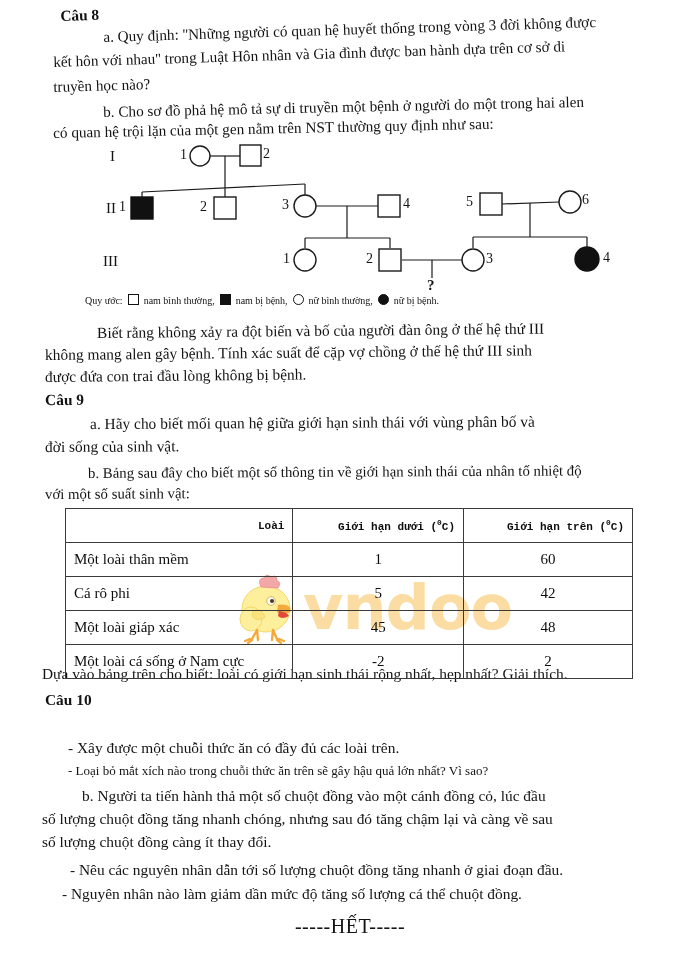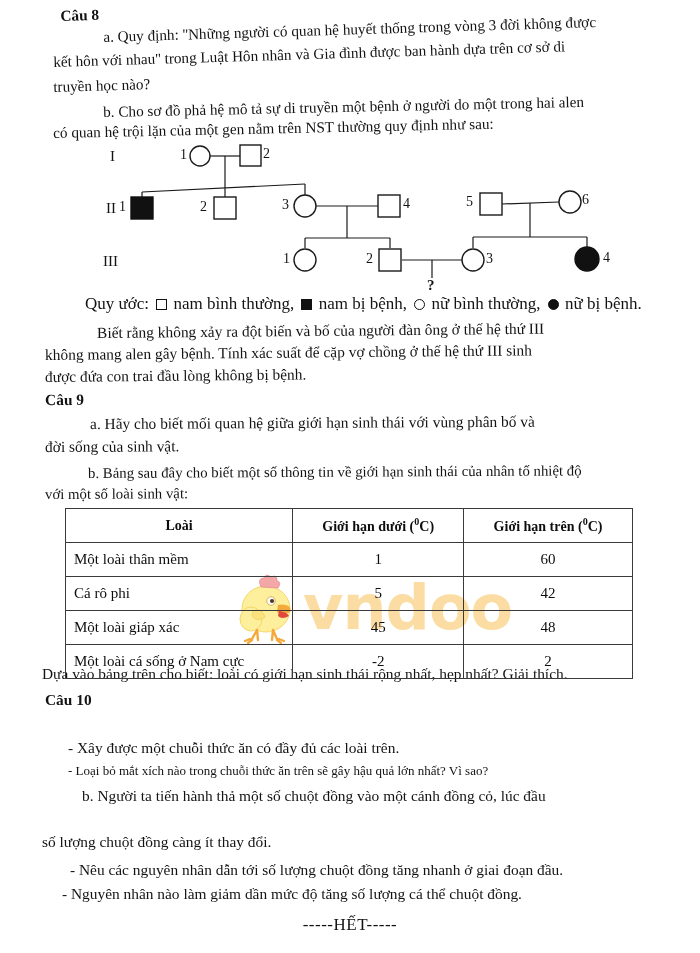--- a/index.html
+++ b/index.html
@@ -61,21 +61,21 @@
     position: absolute;
     font-size: 15px;
     font-weight: bold;
     color: #131313;
   }
 
   
   #legend {
     position: absolute;
     left: 85px; top: 294px;
-    font-size: 17px;
+    font-size: 10px;
     white-space: nowrap;
     color: #131313;
   }
   .lg-sq, .lg-ci {
     display: inline-block;
     width: 9px; height: 9px;
     border: 1.2px solid #111;
     vertical-align: -1px;
     margin: 0 2px 0 3px;
   }
@@ -90,23 +90,24 @@
     border-collapse: collapse;
     font-size: 15px;
     z-index: 3;
   }
   #eco-table td, #eco-table th {
     border: 1px solid #3a3a3a;
     padding: 5px 8px;
     height: 23px;
   }
   #eco-table thead th {
-    text-align: center;
+    text-align: right;
     font-weight: bold;
-    font-size: 14px;
+    font-size: 11px;
+    font-family: Liberation Mono, monospace;
   }
   #eco-table tbody td.species {
     text-align: left;
     font-weight: normal;
   }
   #eco-table tbody td.num {
     text-align: center;
   }
   .col-species { width: 232px; }
   .col-lower   { width: 169px; }
@@ -132,21 +133,21 @@
     letter-spacing: -1px;
     line-height: 1;
   }
 
   
   #het {
     position: absolute;
     left: 0; top: 915px;
     width: 700px;
     text-align: center;
-    font-size: 17px;
+    font-size: 20px;
     letter-spacing: 0.5px;
     color: #131313;
   }
 </style>
 </head>
 <body>
 
 <div class="page">
 
   <div class="txt bold skew1" style="left:60px; top:8px;">Câu 8</div>
@@ -254,21 +255,21 @@
   </div>
 
   <div class="txt skew3" style="left:97px; top:325px;">Biết rằng không xảy ra đột biến và bố của người đàn ông ở thế hệ thứ III</div>
   <div class="txt skew3" style="left:45px; top:347px;">không mang alen gây bệnh. Tính xác suất để cặp vợ chồng ở thế hệ thứ III sinh</div>
   <div class="txt skew3" style="left:45px; top:369px;">được đứa con trai đầu lòng không bị bệnh.</div>
 
   <div class="txt bold skew4" style="left:45px; top:392px;">Câu 9</div>
   <div class="txt skew4" style="left:90px; top:416px;">a. Hãy cho biết mối quan hệ giữa giới hạn sinh thái với vùng phân bố và</div>
   <div class="txt skew4" style="left:45px; top:439px;">đời sống của sinh vật.</div>
   <div class="txt skew4" style="left:88px; top:466px; font-size:14.8px;">b. Bảng sau đây cho biết một số thông tin về giới hạn sinh thái của nhân tố nhiệt độ</div>
-  <div class="txt skew4" style="left:45px; top:487px; font-size:14.8px;">với một số loài sinh vật:</div>
+  <div class="txt skew4" style="left:45px; top:487px; font-size:14.8px;">với một số suất sinh vật:</div>
 
   <div id="watermark">
     <svg width="300" height="85" viewBox="0 0 300 85">
 
       <ellipse cx="33" cy="42" rx="24" ry="23" fill="#fdef9c" stroke="#f4d86a" stroke-width="1"></ellipse>
       <ellipse cx="18" cy="52" rx="11" ry="12" fill="#fdef9c" stroke="#f4d86a" stroke-width="1"></ellipse>
 
       <path d="M28 20 q-4 -9 3 -9 q2 -5 7 -1 q6 -3 6 4 q5 1 1 7 z" fill="#f3a7a7" stroke="#e88d8d" stroke-width="0.8"></path>
 
       <circle cx="38" cy="34" r="4.2" fill="#ffffff" stroke="#caa24a" stroke-width="0.8"></circle>
@@ -316,19 +317,20 @@
       </tr>
     </tbody>
   </table>
 
   <div class="txt" style="left:42px; top:666px;">Dựa vào bảng trên cho biết: loài có giới hạn sinh thái rộng nhất, hẹp nhất? Giải thích.</div>
 
   <div class="txt bold" style="left:45px; top:692px;">Câu 10</div>
   <div class="txt" style="left:68px; top:740px;">- Xây được một chuỗi thức ăn có đầy đủ các loài trên.</div>
   <div class="txt" style="left:68px; top:764px; font-size:13px;">- Loại bỏ mắt xích nào trong chuỗi thức ăn trên sẽ gây hậu quả lớn nhất? Vì sao?</div>
   <div class="txt" style="left:82px; top:788px;">b. Người ta tiến hành thả một số chuột đồng vào một cánh đồng cỏ, lúc đầu</div>
+  <div class="txt" style="left:42px; top:811px;">số lượng chuột đồng tăng nhanh chóng, nhưng sau đó tăng chậm lại và càng về sau</div>
   <div class="txt" style="left:42px; top:834px;">số lượng chuột đồng càng ít thay đổi.</div>
   <div class="txt" style="left:52px; top:862px;margin-left:18px;">- Nêu các nguyên nhân dẫn tới số lượng chuột đồng tăng nhanh ở giai đoạn đầu.</div>
   <div class="txt" style="left:62px; top:886px;">- Nguyên nhân nào làm giảm dần mức độ tăng số lượng cá thể chuột đồng.</div>
 
   <div id="het">-----HẾT-----</div>
 
 </div>
 
 </body></html>

